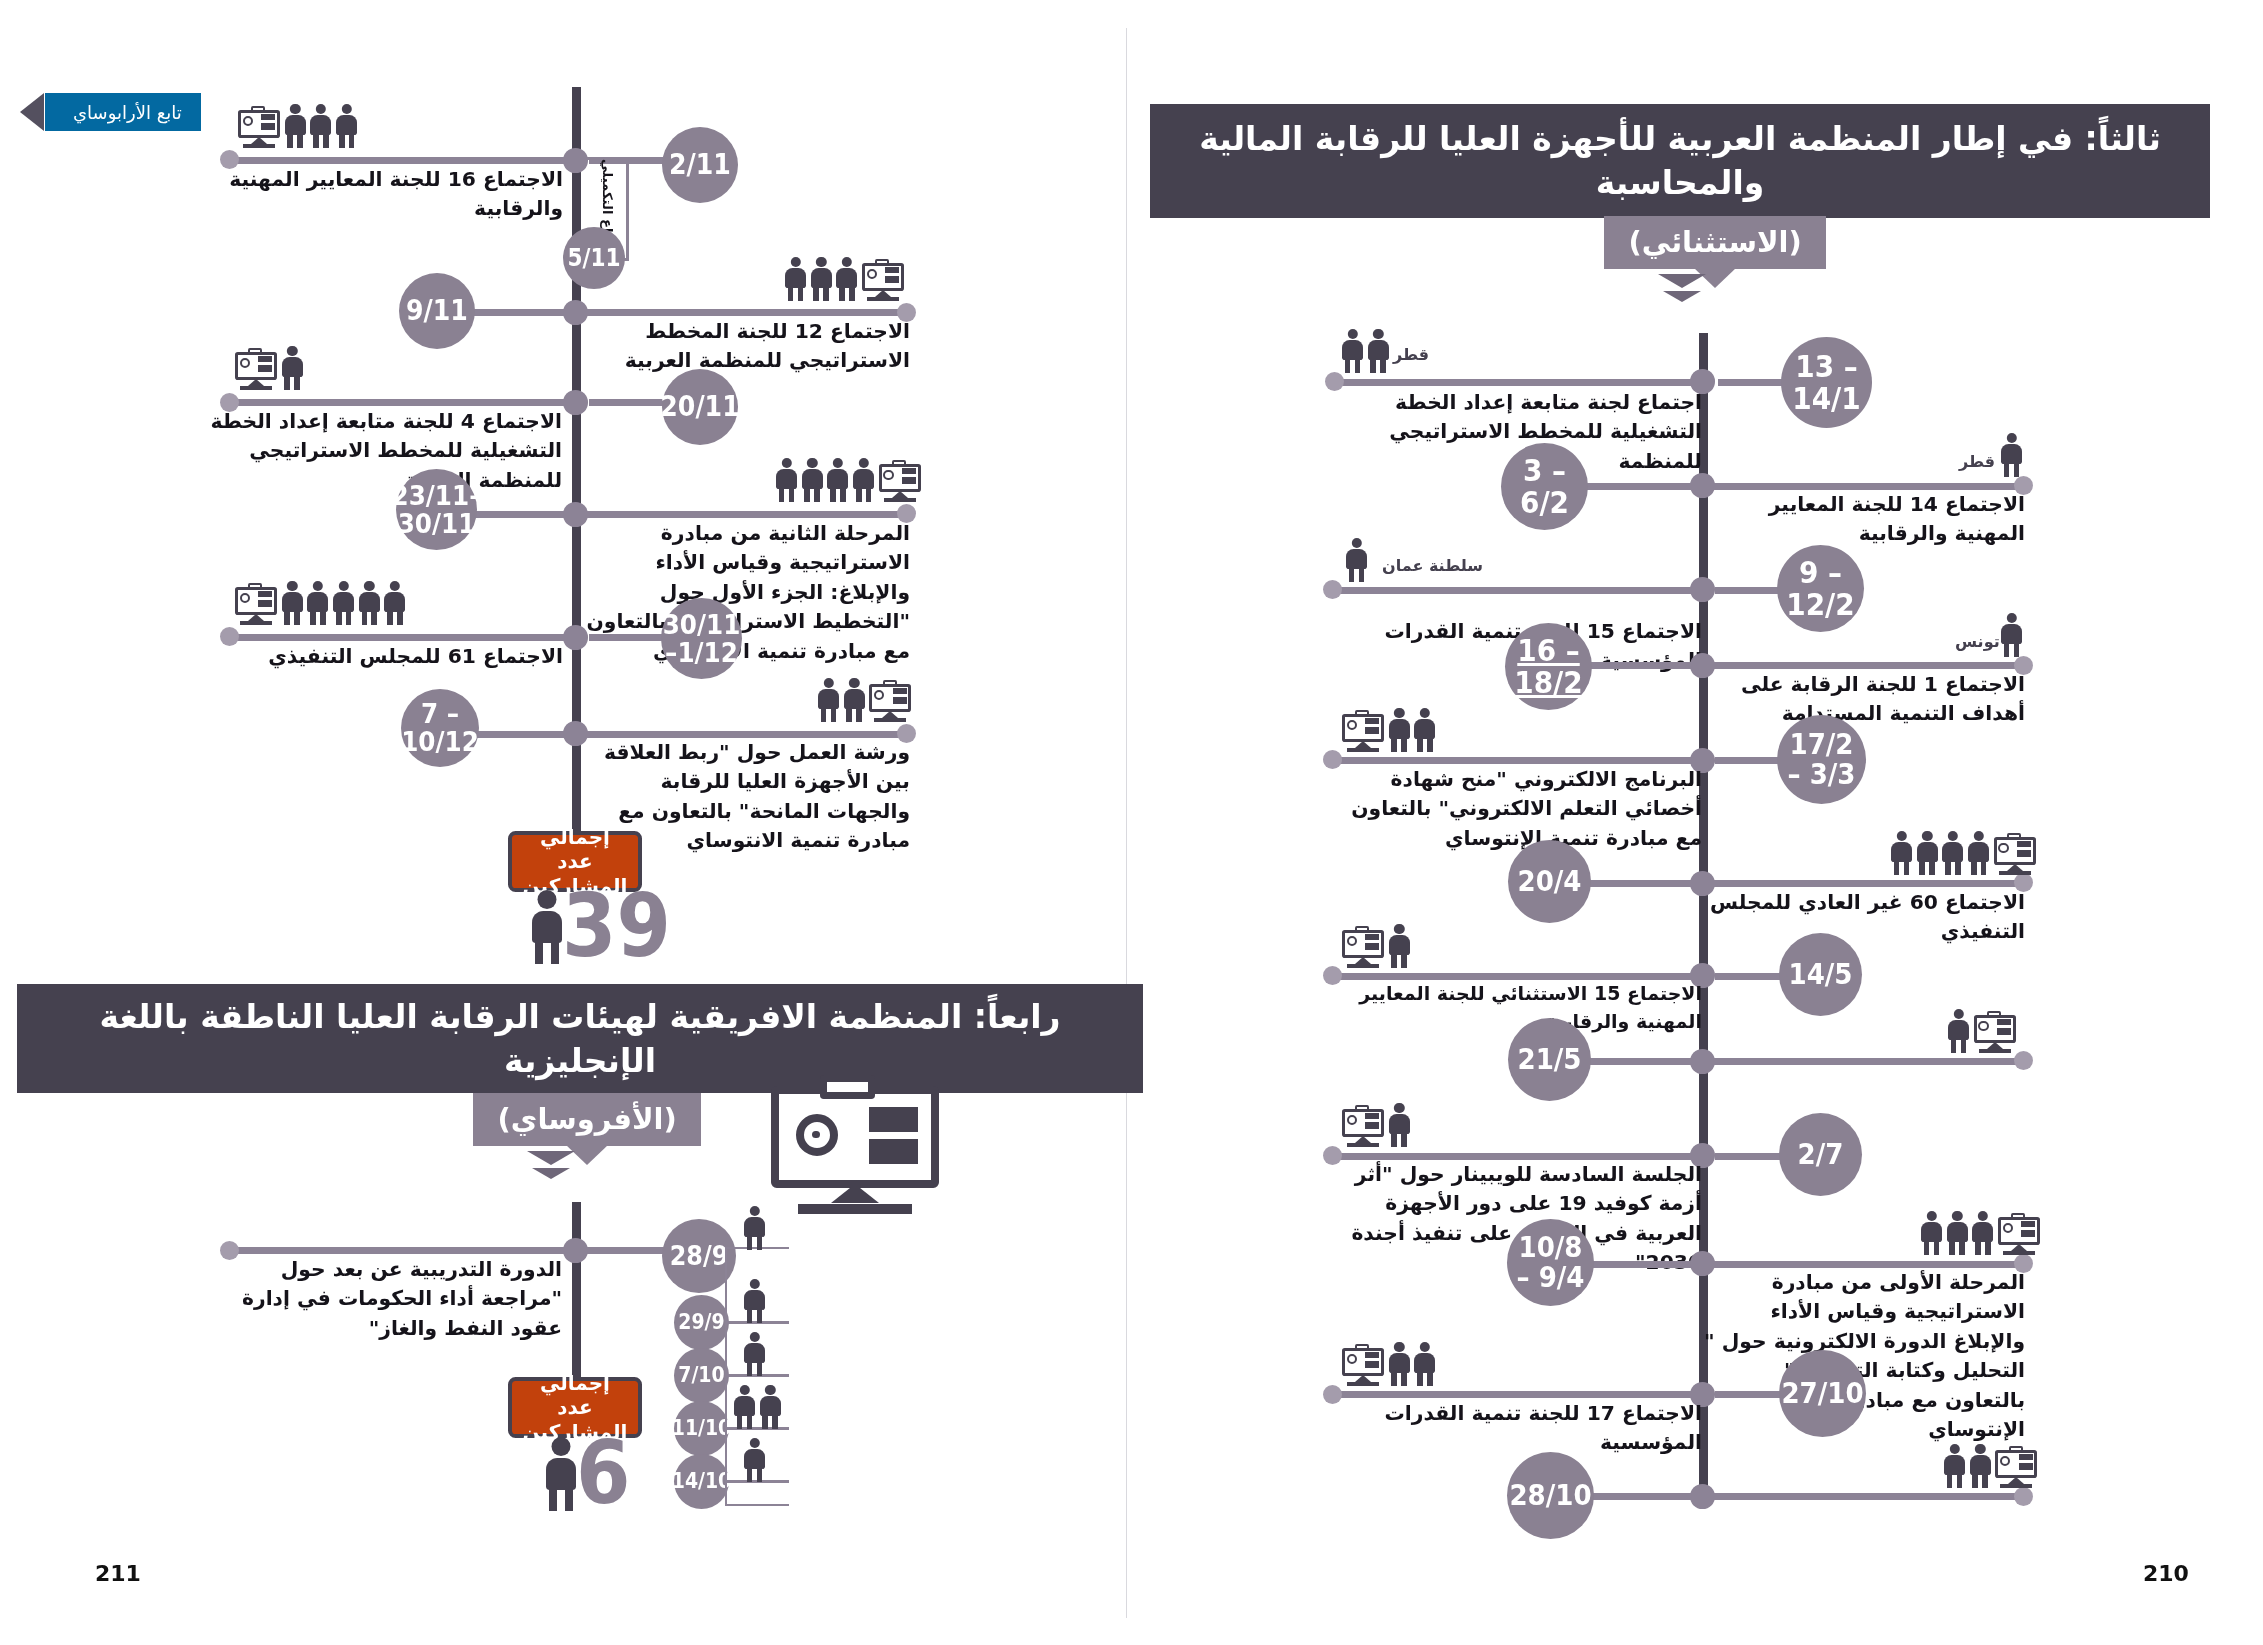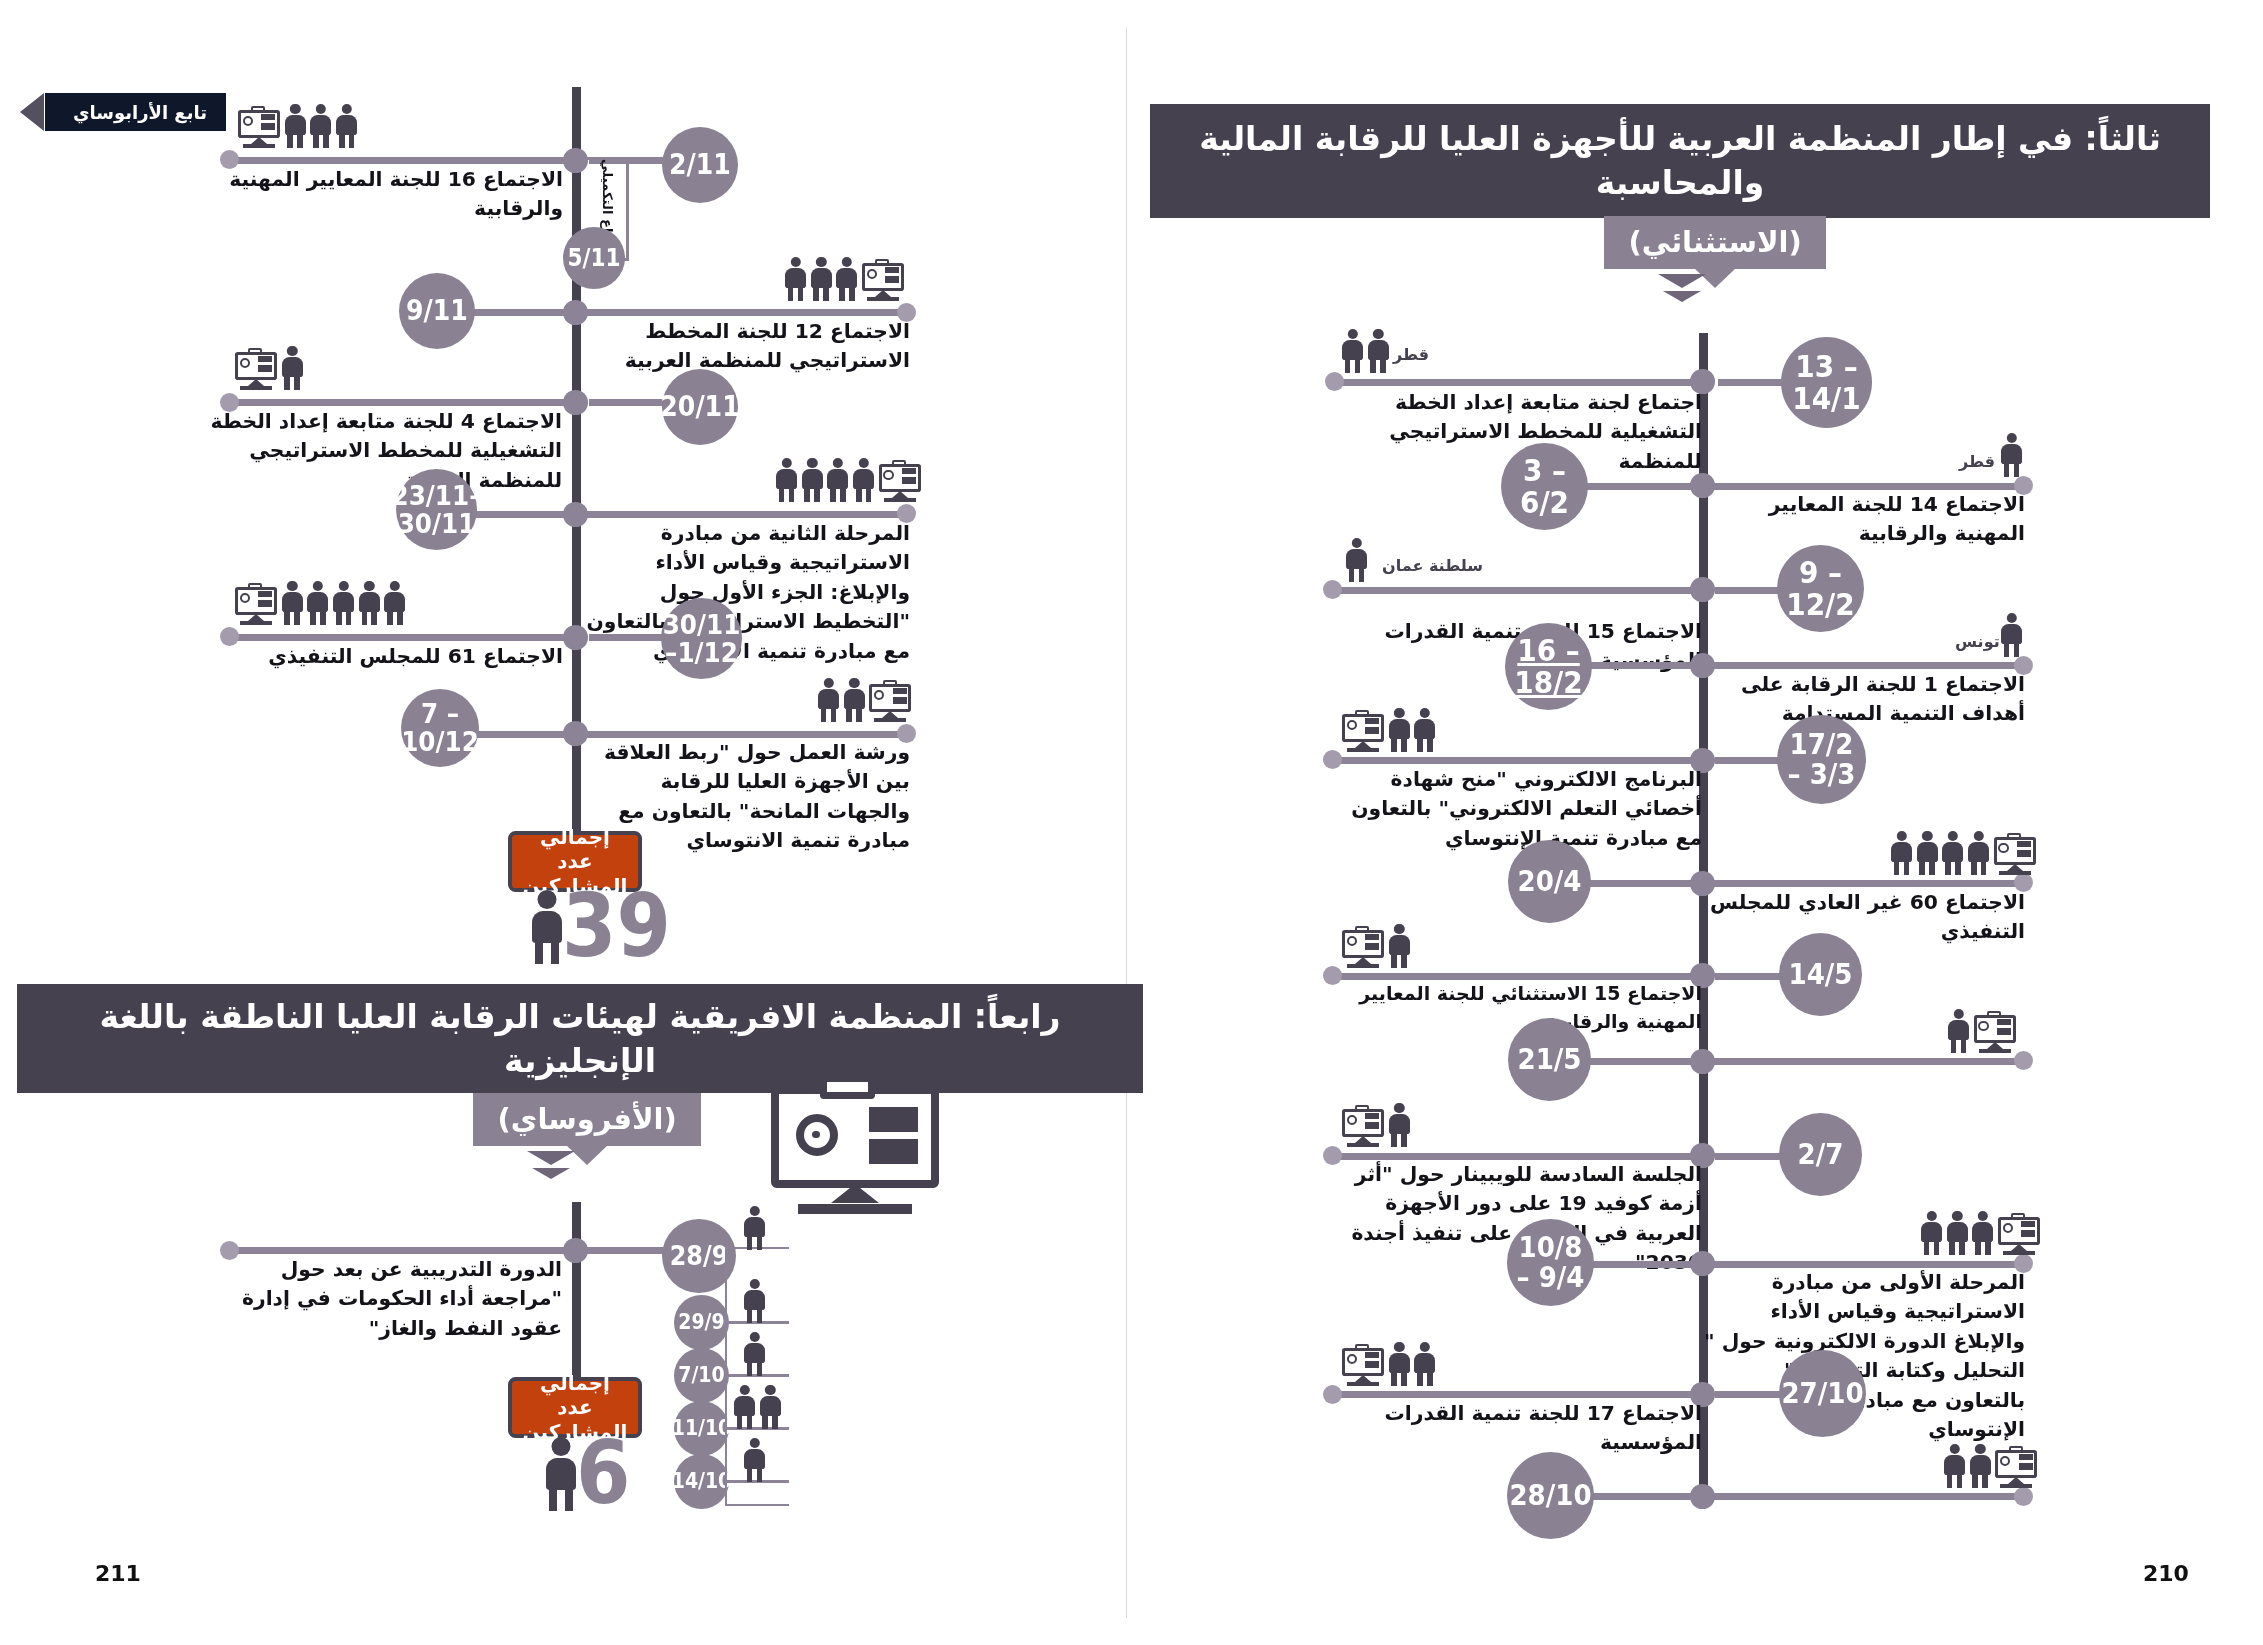--- a/index.html
+++ b/index.html
@@ -52,23 +52,23 @@
     width: 0; height: 0;
     border-left: 24.6px solid transparent;
     border-right: 24.6px solid transparent;
     border-top: 14px solid #6f6779;
   }
   .chev.s2 { border-left-width: 19px; border-right-width: 19px; border-top-width: 11.4px; }
 
   
   .ribbon {
     position: absolute;
-    background: #0f172a;
+    background: #0369a1;
     color: #fff;
-    font-size: 18px; font-weight: 700;
+    font-size: 18px; font-weight: 400;
     height: 38px;
     display: flex; align-items: center; justify-content: center;
     padding: 0 19px 0 28px;
   }
   .ribbon:after {
     content:"";
     position:absolute; left:-24.6px; top:0;
     border-top: 19px solid transparent;
     border-bottom: 19px solid transparent;
     border-right: 24.6px solid #54505f;

